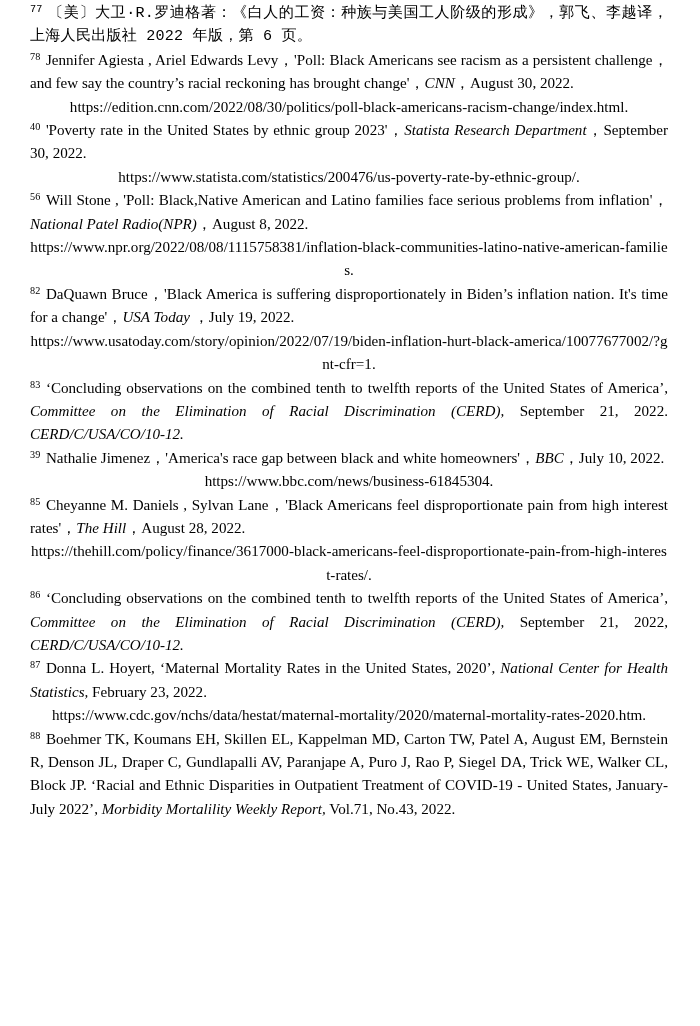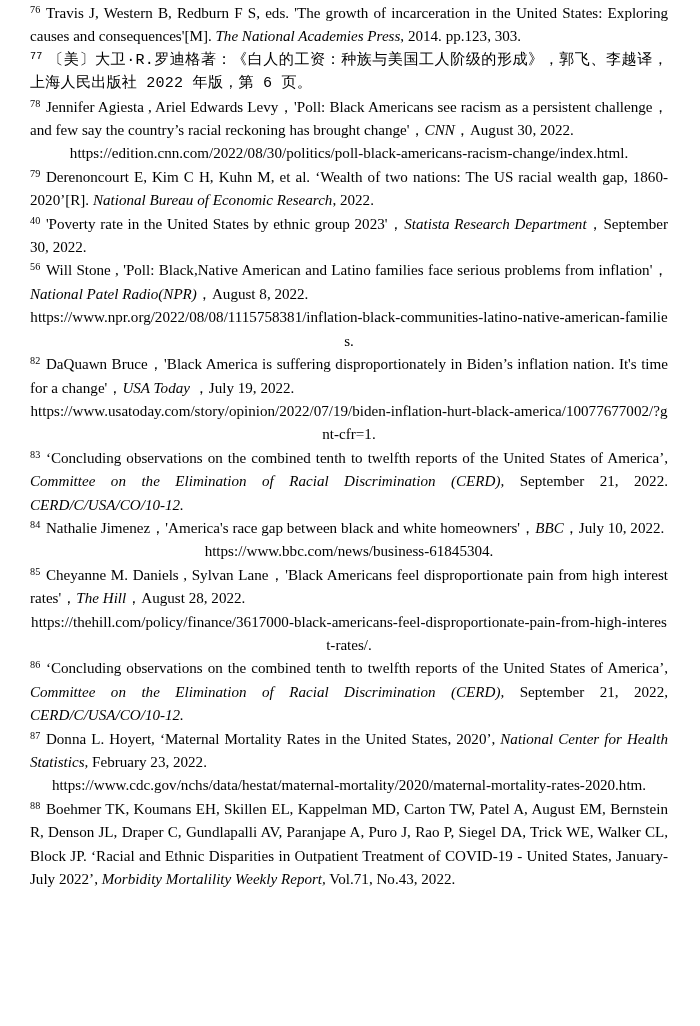--- a/index.html
+++ b/index.html
@@ -56,32 +56,31 @@
     text-align: center;
     word-break: break-all;
     overflow-wrap: break-word;
   }
 </style>
 </head>
 <body>
 
 <div id="page">
   <div class="notes" id="notes-container">
-      <p class="note"><sup class="marker">76</sup><span>Travis J, Western B, Redburn F S, eds. 'The growth of incarceration in the United States: Exploring causes and consequences'[M]. </span><i>The National Academies Press</i><span>, 2014. pp.123, 303.</span></p>
       <p class="note cjk"><sup class="marker">77</sup><span>〔美〕大卫·R.罗迪格著：《白人的工资：种族与美国工人阶级的形成》，郭飞、李越译，上海人民出版社 2022 年版，第 6 页。</span></p>
       <p class="note"><sup class="marker">78</sup><span>Jennifer Agiesta , Ariel Edwards Levy，'Poll: Black Americans see racism as a persistent challenge，and few say the country’s racial reckoning has brought change'，</span><i>CNN</i><span>，August 30, 2022.</span></p>
       <p class="note url">https://edition.cnn.com/2022/08/30/politics/poll-black-americans-racism-change/index.html.</p>
-      <p class="note"><sup class="marker">79</sup><span>Derenoncourt E, Kim C H, Kuhn M, et al. ‘Wealth of two nations: The US racial wealth gap, 1860-2020’[R]. </span><i>National Bureau of Economic Research</i><span>, 2022.</span></p>
       <p class="note"><sup class="marker">40</sup><span>'Poverty rate in the United States by ethnic group 2023'，</span><i>Statista Research Department</i><span>，September 30, 2022.</span></p>
+      <p class="note url">https://www.statista.com/statistics/200476/us-poverty-rate-by-ethnic-group/.</p>
       <p class="note"><sup class="marker">56</sup><span>Will Stone ,   'Poll: Black,Native American and Latino families face serious problems from inflation'，</span><i>National Patel Radio(NPR)</i><span>，August 8, 2022.</span></p>
       <p class="note url">https://www.npr.org/2022/08/08/1115758381/inflation-black-communities-latino-native-american-families.</p>
       <p class="note"><sup class="marker">82</sup><span>DaQuawn Bruce，'Black America is suffering disproportionately in Biden’s inflation nation. It's time for a change'，</span><i>USA Today</i><span> ，July 19, 2022.</span></p>
       <p class="note url">https://www.usatoday.com/story/opinion/2022/07/19/biden-inflation-hurt-black-america/10077677002/?gnt-cfr=1.</p>
       <p class="note"><sup class="marker">83</sup><span>‘Concluding observations on the combined tenth to twelfth reports of the United States of America’, </span><i>Committee on the Elimination of Racial Discrimination (CERD),</i><span> September 21, 2022. </span><i>CERD/C/USA/CO/10-12.</i></p>
-      <p class="note"><sup class="marker">84</sup><span>Nathalie Jimenez，'America's race gap between black and white homeowners'，</span><i>BBC</i><span>，July 10, 2022.</span></p>
+      <p class="note"><sup class="marker">39</sup><span>Nathalie Jimenez，'America's race gap between black and white homeowners'，</span><i>BBC</i><span>，July 10, 2022.</span></p>
       <p class="note url">https://www.bbc.com/news/business-61845304.</p>
       <p class="note"><sup class="marker">85</sup><span>Cheyanne M. Daniels , Sylvan Lane，'Black Americans feel disproportionate pain from high interest rates'，</span><i>The Hill</i><span>，August 28, 2022.</span></p>
       <p class="note url">https://thehill.com/policy/finance/3617000-black-americans-feel-disproportionate-pain-from-high-interest-rates/.</p>
       <p class="note"><sup class="marker">86</sup><span>‘Concluding observations on the combined tenth to twelfth reports of the United States of America’, </span><i>Committee on the Elimination of Racial Discrimination (CERD),</i><span> September 21, 2022, </span><i>CERD/C/USA/CO/10-12.</i></p>
       <p class="note"><sup class="marker">87</sup><span>Donna L. Hoyert, ‘Maternal Mortality Rates in the United States, 2020’, </span><i>National Center for Health Statistics,</i><span>   February 23, 2022.</span></p>
       <p class="note url">https://www.cdc.gov/nchs/data/hestat/maternal-mortality/2020/maternal-mortality-rates-2020.htm.</p>
       <p class="note"><sup class="marker">88</sup><span>Boehmer TK, Koumans EH, Skillen EL, Kappelman MD, Carton TW, Patel A, August EM, Bernstein R, Denson JL, Draper C, Gundlapalli AV, Paranjape A, Puro J, Rao P, Siegel DA, Trick WE, Walker CL, Block JP. ‘Racial and Ethnic Disparities in Outpatient Treatment of COVID-19 - United States, January-July 2022’, </span><i>Morbidity Mortalility Weekly Report,</i><span> Vol.71, No.43, 2022.</span></p>
     </div>
 </div>
 

